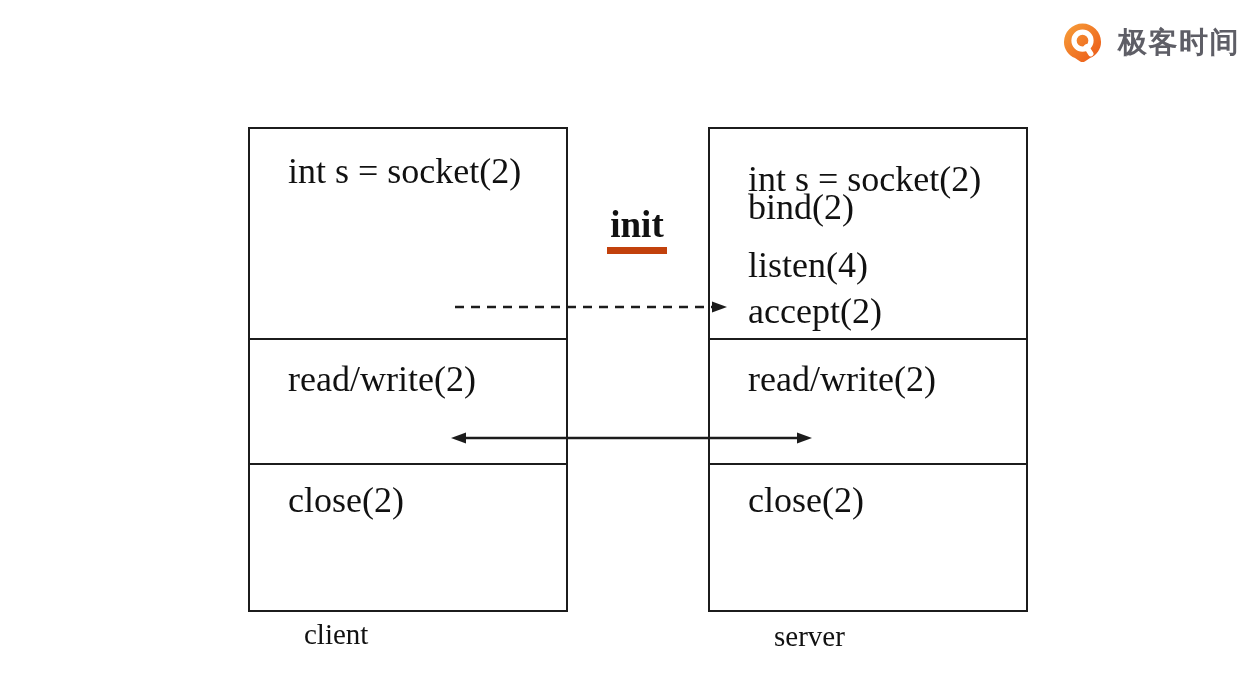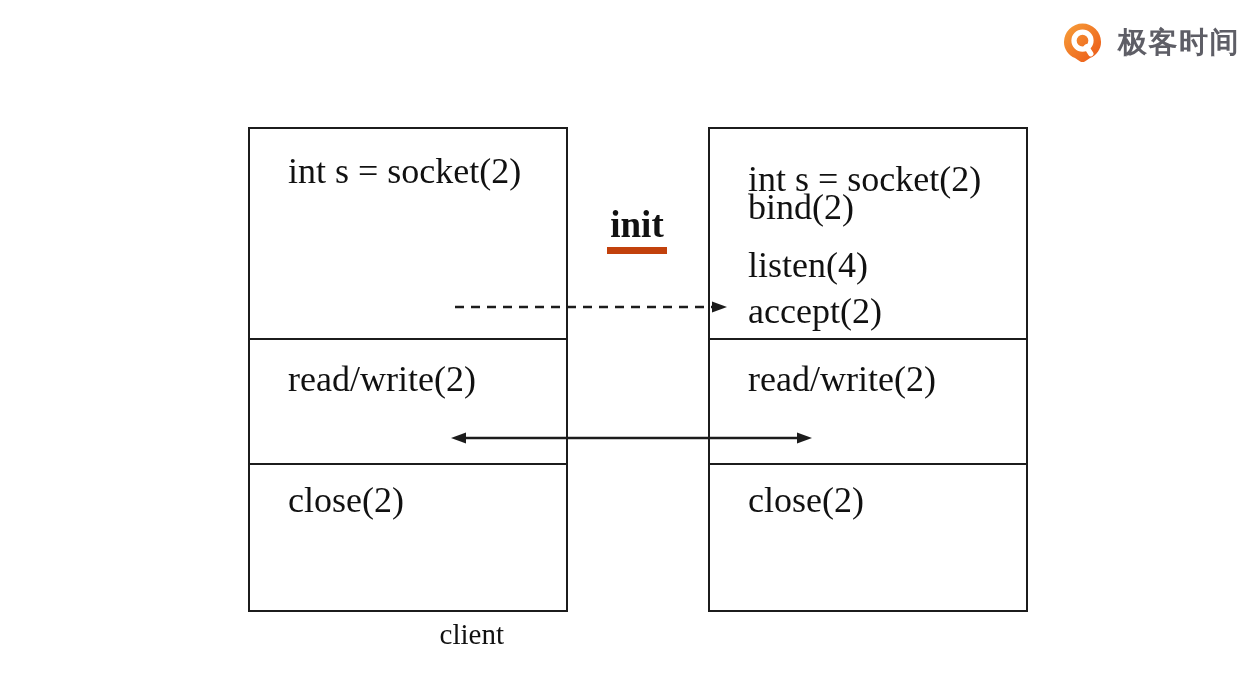--- a/index.html
+++ b/index.html
@@ -66,21 +66,21 @@
     display: inline-block;
     border-bottom: 7px solid #c2410c;
     padding: 0 3px 1px 3px;
     line-height: 1.1;
   }
   .init-label { left: 570px; top: 203px; width: 134px; }
   .io-label   { left: 570px; top: 375px; width: 124px; }
 
   
   .box-caption {
-    position: absolute; text-align: right; width: 200px;
+    position: absolute; text-align: left; width: 200px;
     font-family: "Liberation Serif", "DejaVu Serif", serif;
     font-size: 29px; color: #111;
   }
   .client-caption { left: 304px; top: 618px; }
   .server-caption { left: 774px; top: 620px; }
 
   
   .arrows-svg { position: absolute; left: 0; top: 0; width: 1248px; height: 686px; pointer-events: none; }
 </style>
 </head>
@@ -135,14 +135,15 @@
     </g>
 
     <g>
       <line x1="462" y1="438" x2="801" y2="438" stroke="#1c1c1c" stroke-width="2.4"></line>
       <polygon points="451,438 466,432.5 466,443.5" fill="#1c1c1c"></polygon>
       <polygon points="812,438 797,432.5 797,443.5" fill="#1c1c1c"></polygon>
     </g>
   </svg>
 
   <div class="box-caption client-caption">client</div>
+  <div class="box-caption server-caption">server</div>
 
 </div>
 
 </body></html>

